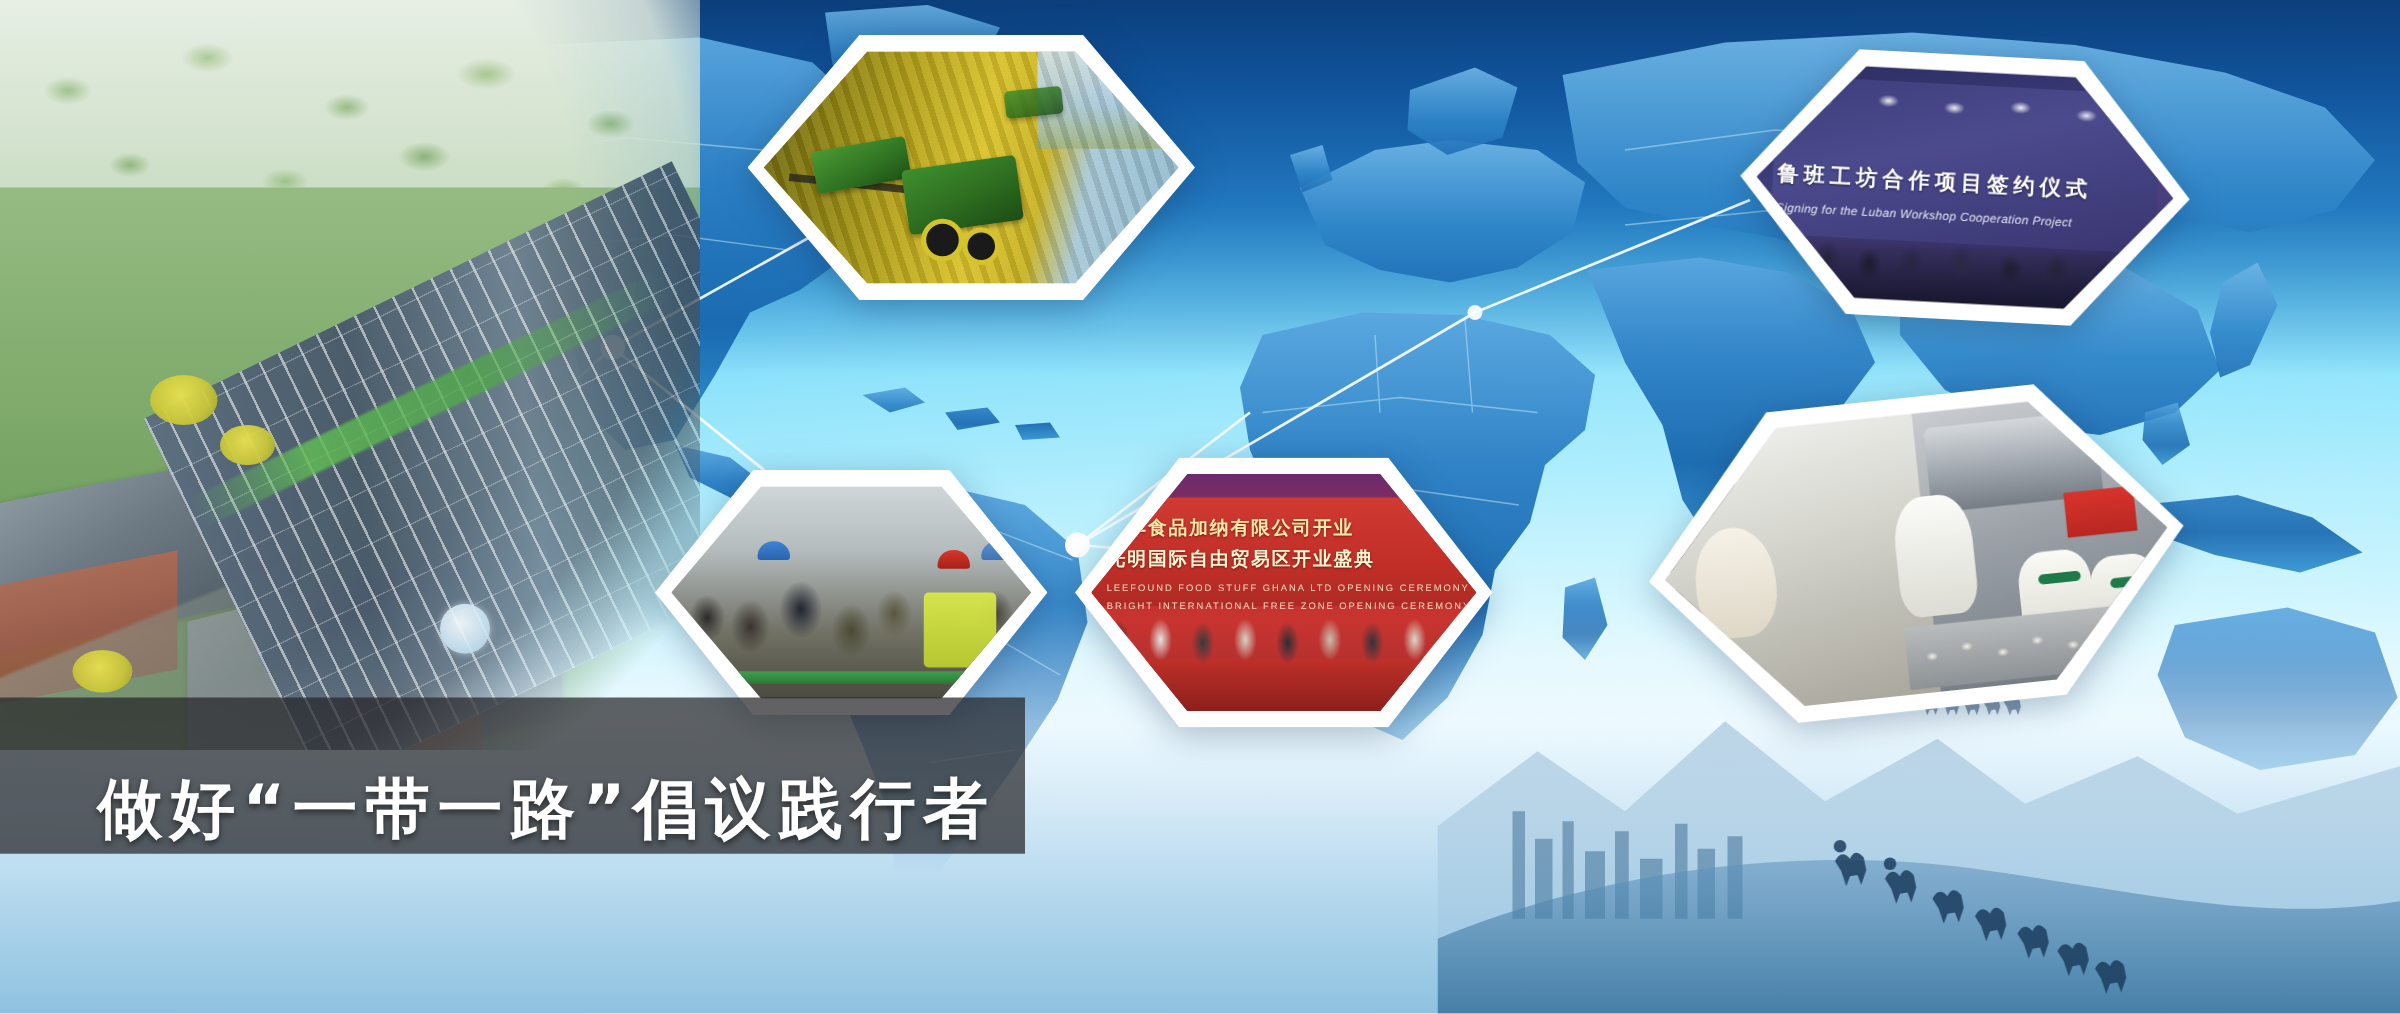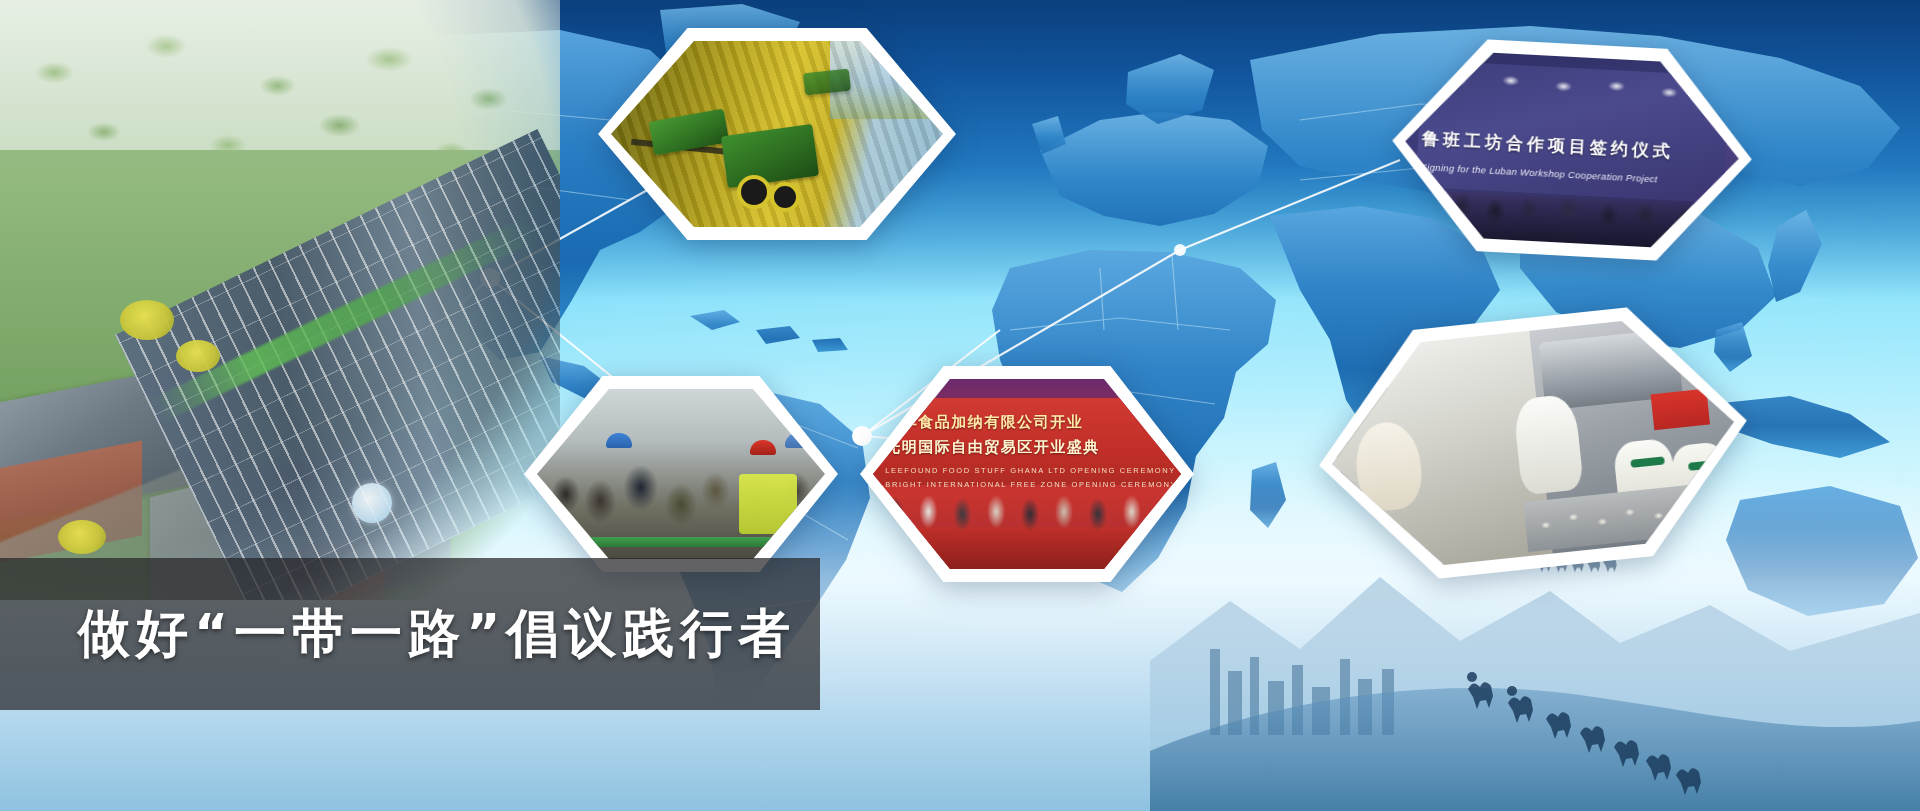--- a/index.html
+++ b/index.html
@@ -292,23 +292,23 @@
 
   
   .ink{
     position:absolute;left:1150px;bottom:0;width:770px;height:330px;
     pointer-events:none;
   }
   .ink svg{width:100%;height:100%;display:block;}
 
   
   .headline-bar{
-    position:absolute;left:0;top:558px;width:820px;height:152px;
+    position:absolute;left:0;top:558px;width:820px;height:125px;
     background:rgba(38,38,40,.72);
-    display:flex;align-items:center;
+    display:flex;align-items:flex-end;
   }
   .headline-text{
     color:#ffffff;
     font-size:52px;
     font-weight:700;
     letter-spacing:6px;
     padding-left:78px;
     white-space:nowrap;
     text-shadow:0 2px 5px rgba(0,0,0,.55);
     font-family:"DejaVu Sans","Liberation Sans",sans-serif;

